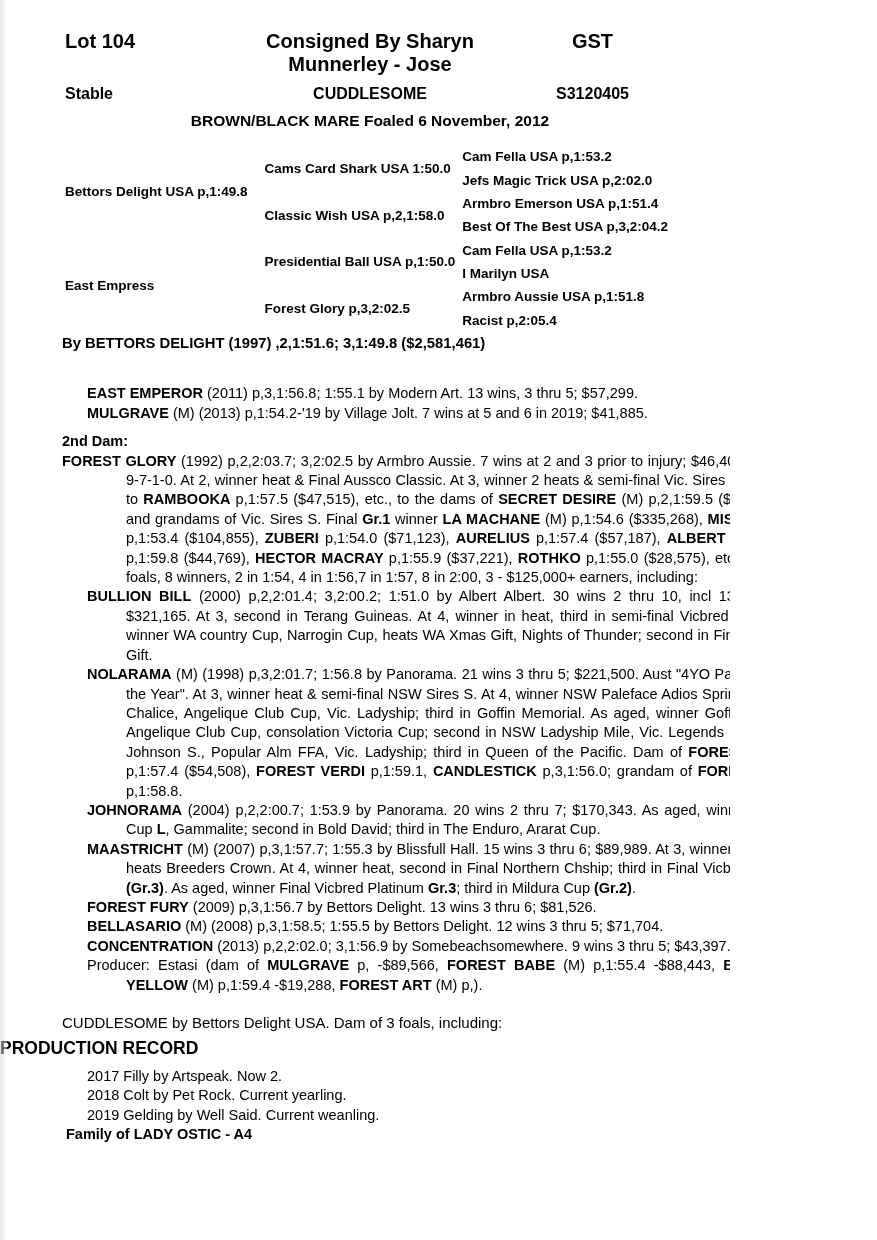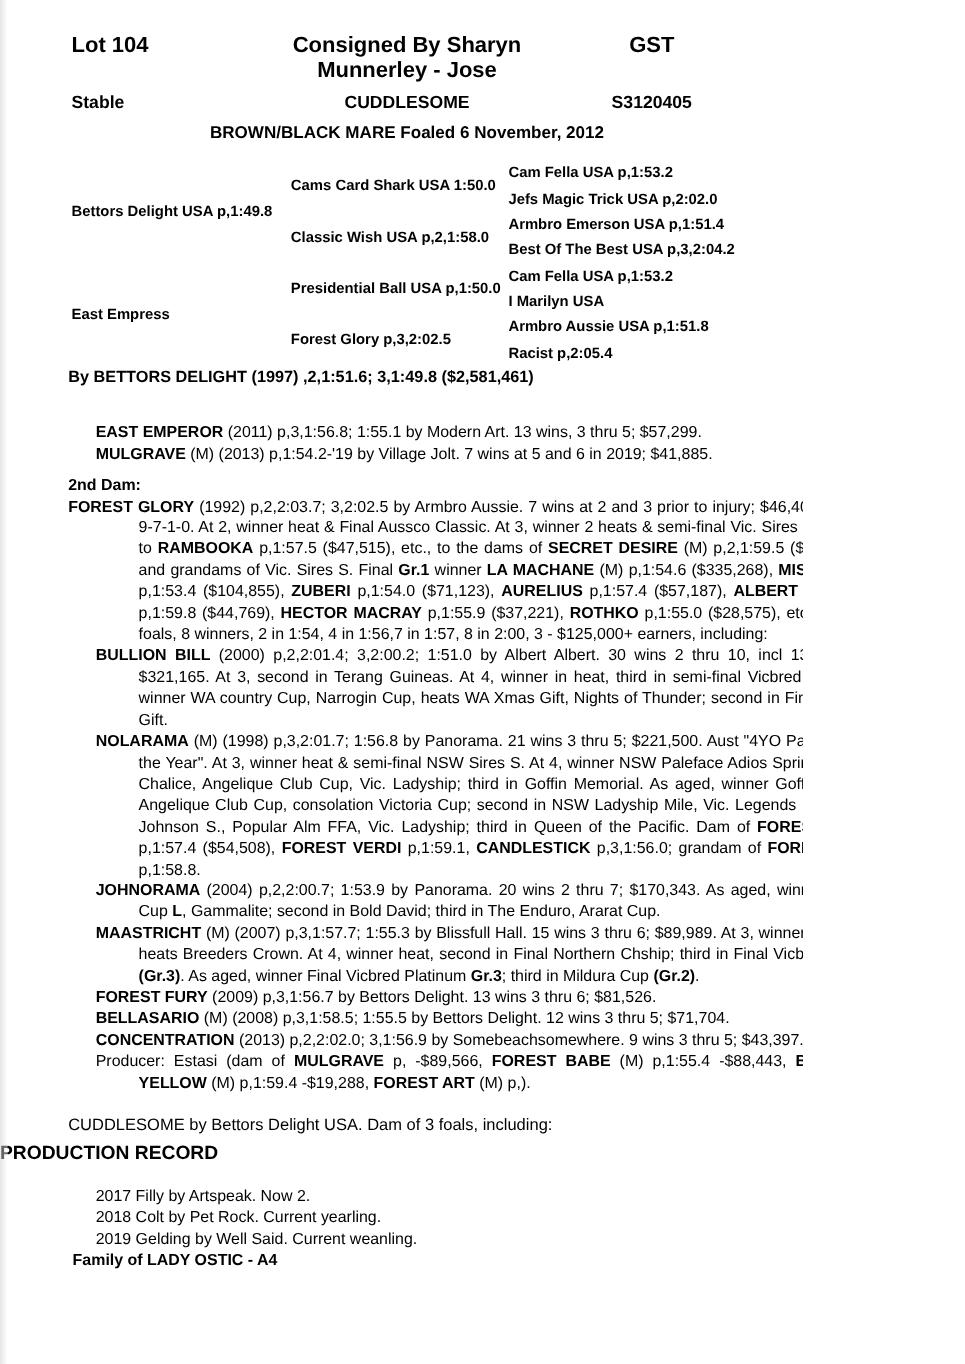--- a/index.html
+++ b/index.html
@@ -35,21 +35,21 @@
   .body-text{width:751px;margin-left:62px;font-size:14.5px;line-height:19.4px;}
   .sec-label{font-weight:bold;}
   .dam-label{margin-top:14px;text-align:right;}
   .sd-label{margin-top:9px;}
   .para{margin:0;text-align:justify;}
   .indent-flat{padding-left:64px;text-indent:-64px;}
   .indent-entry{padding-left:64px;text-indent:-39px;}
   
   .prod-intro{margin:17px 0 0 62px;font-size:15px;line-height:22px;}
   .prod-title{margin-top:4px;text-align:left;font-weight:bold;font-size:17.5px;}
-  .prod-list{margin:20px 0 0 87px;font-size:14.5px;line-height:19.3px;}
+  .prod-list{margin:8px 0 0 87px;font-size:14.5px;line-height:19.3px;}
   .family-line{margin-left:66px;font-weight:bold;font-size:14.5px;line-height:19.3px;}
 </style>
 </head>
 <body>
 
 <div class="page">
   <div class="edge-shadow"></div>
 
   <header>
     <div class="hdr-row r1">

